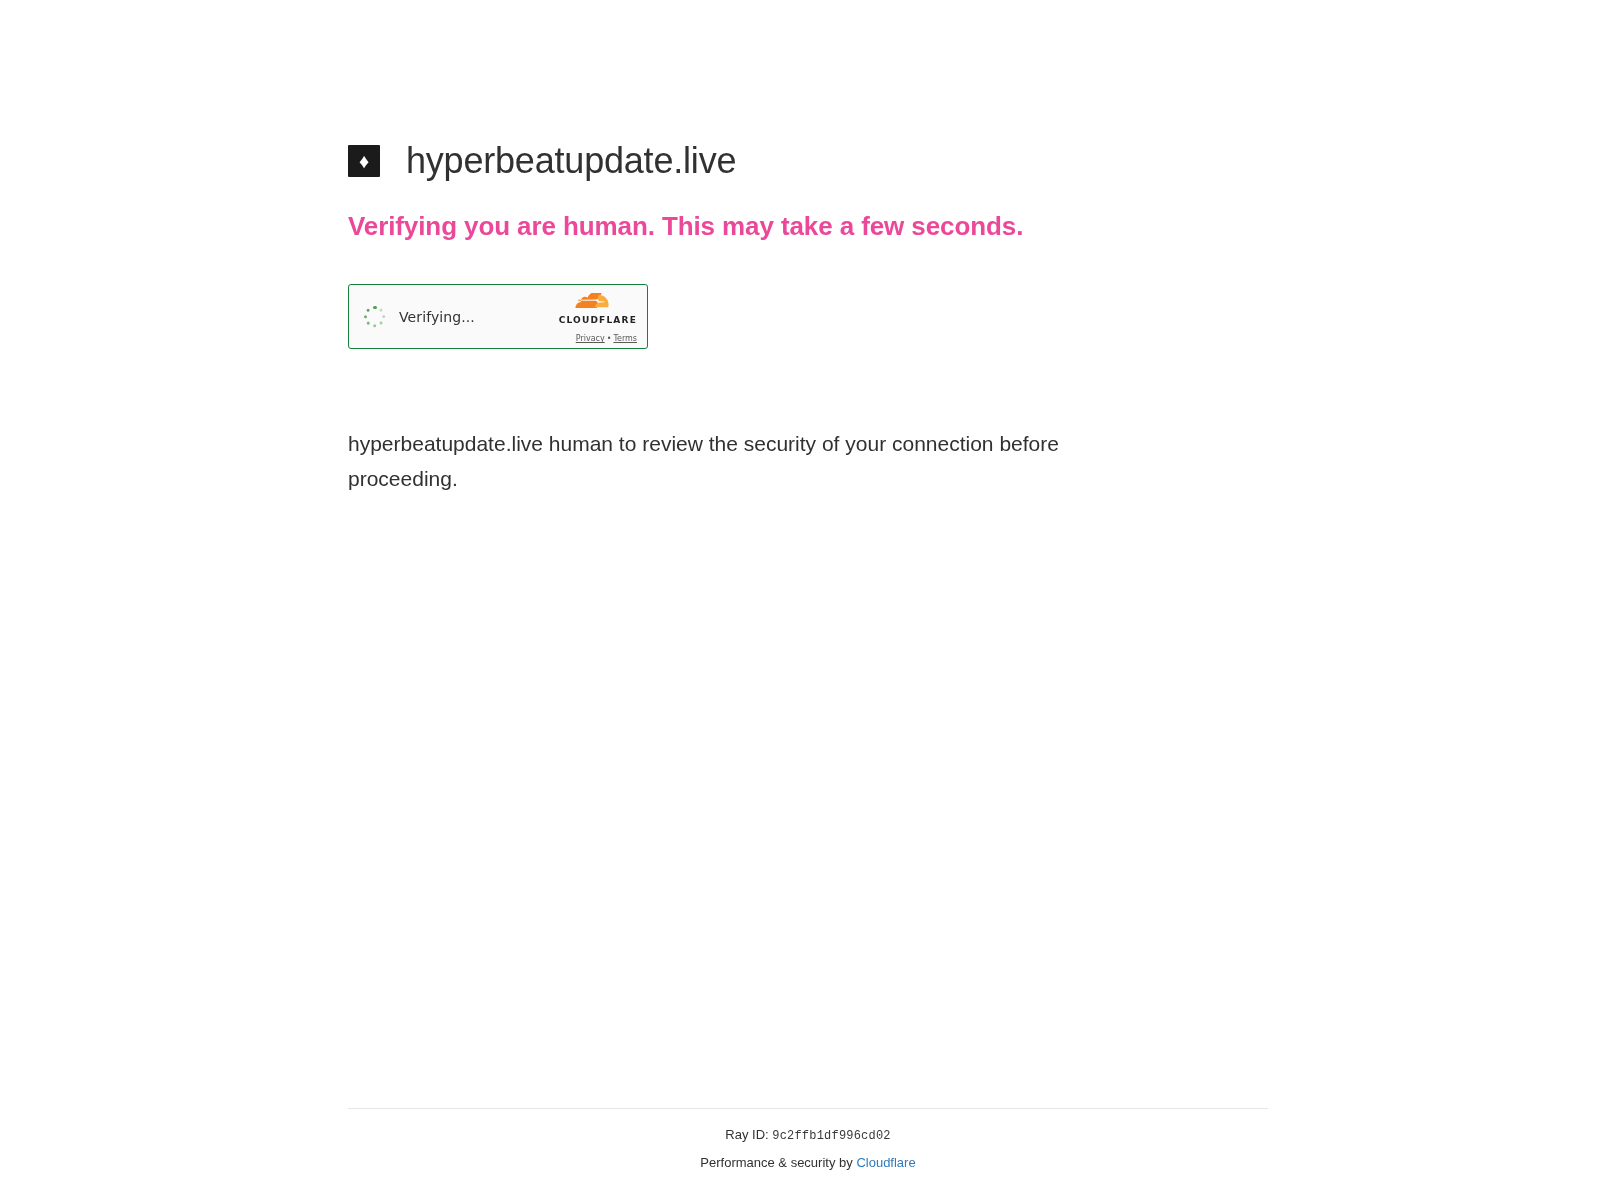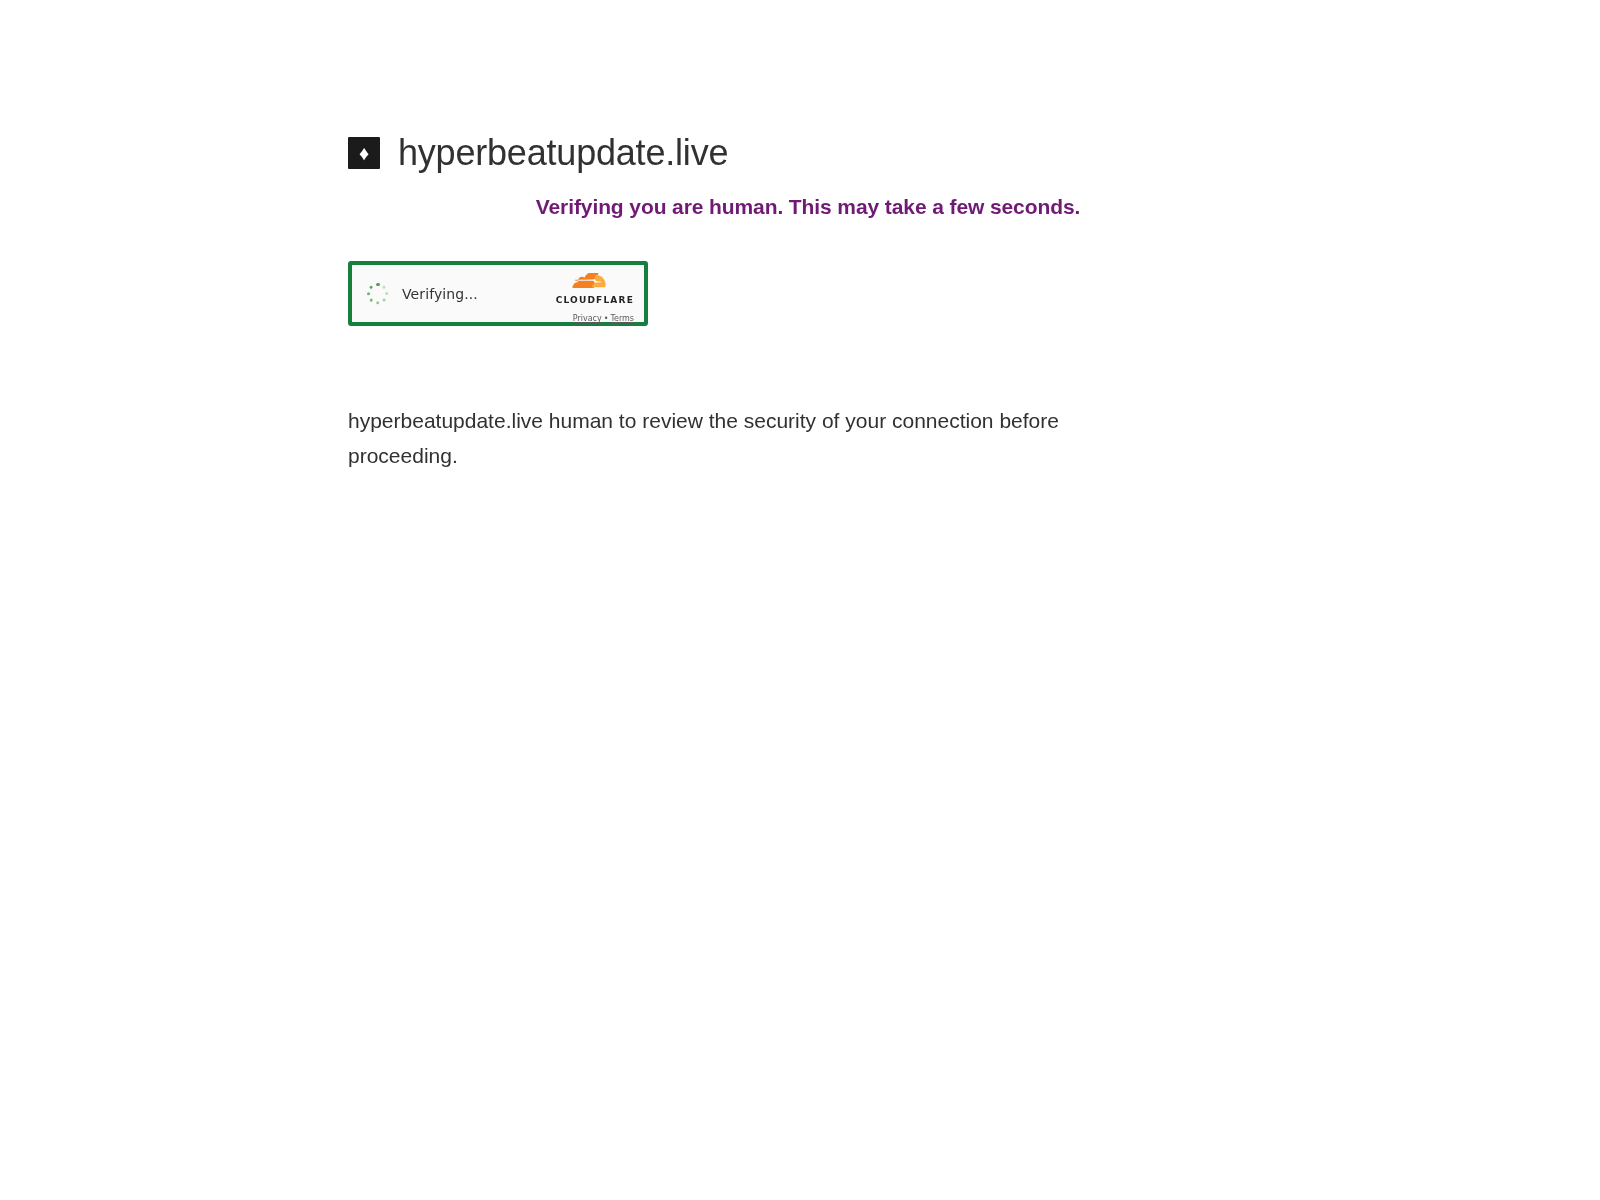--- a/index.html
+++ b/index.html
@@ -53,43 +53,42 @@
     transform: translate(-50%, -50%);
     color: #ffffff;
     font-size: 20px;
     line-height: 1;
   }
 
   h1.site-title {
     font-size: 36px;
     font-weight: 400;
     line-height: 1.15;
-    margin: 4px;
+    margin: 12px;
     color: #313131;
     letter-spacing: -0.2px;
   }
 
   h2.subtitle {
-    font-size: 21px;
+    font-size: 26px;
     font-weight: 600;
     margin: 18px 0 0 0;
-    color: #701a75;
+    color: #ec4899;
     letter-spacing: -0.1px;
-    text-align: center;
   }
 
   .widget-wrap {
     margin-top: 42px;
   }
 
   .turnstile {
     width: 300px;
     height: 65px;
     box-sizing: border-box;
-    border: 4px solid #15803d;
+    border: 1px solid #15803d;
     background: #fafafa;
     border-radius: 3px;
     display: flex;
     align-items: center;
     padding: 0 24px 0 14px;
     position: relative;
   }
 
   .spinner {
     width: 24px;
@@ -240,14 +239,24 @@
           </span>
         </span>
 
       </div>
     </div>
 
     <p class="explain">hyperbeatupdate.live human to review the security of your connection before proceeding.</p>
 
   </div>
 
+  <div class="footer">
+    <div class="ray">
+      <span>Ray ID:</span>
+      <span class="ray-value">9c2ffb1df996cd02</span>
+    </div>
+    <div class="perf">
+      <span>Performance &amp; security by</span>
+      <a href="#">Cloudflare</a>
+    </div>
+  </div>
 
 </div>
 
 </body></html>

